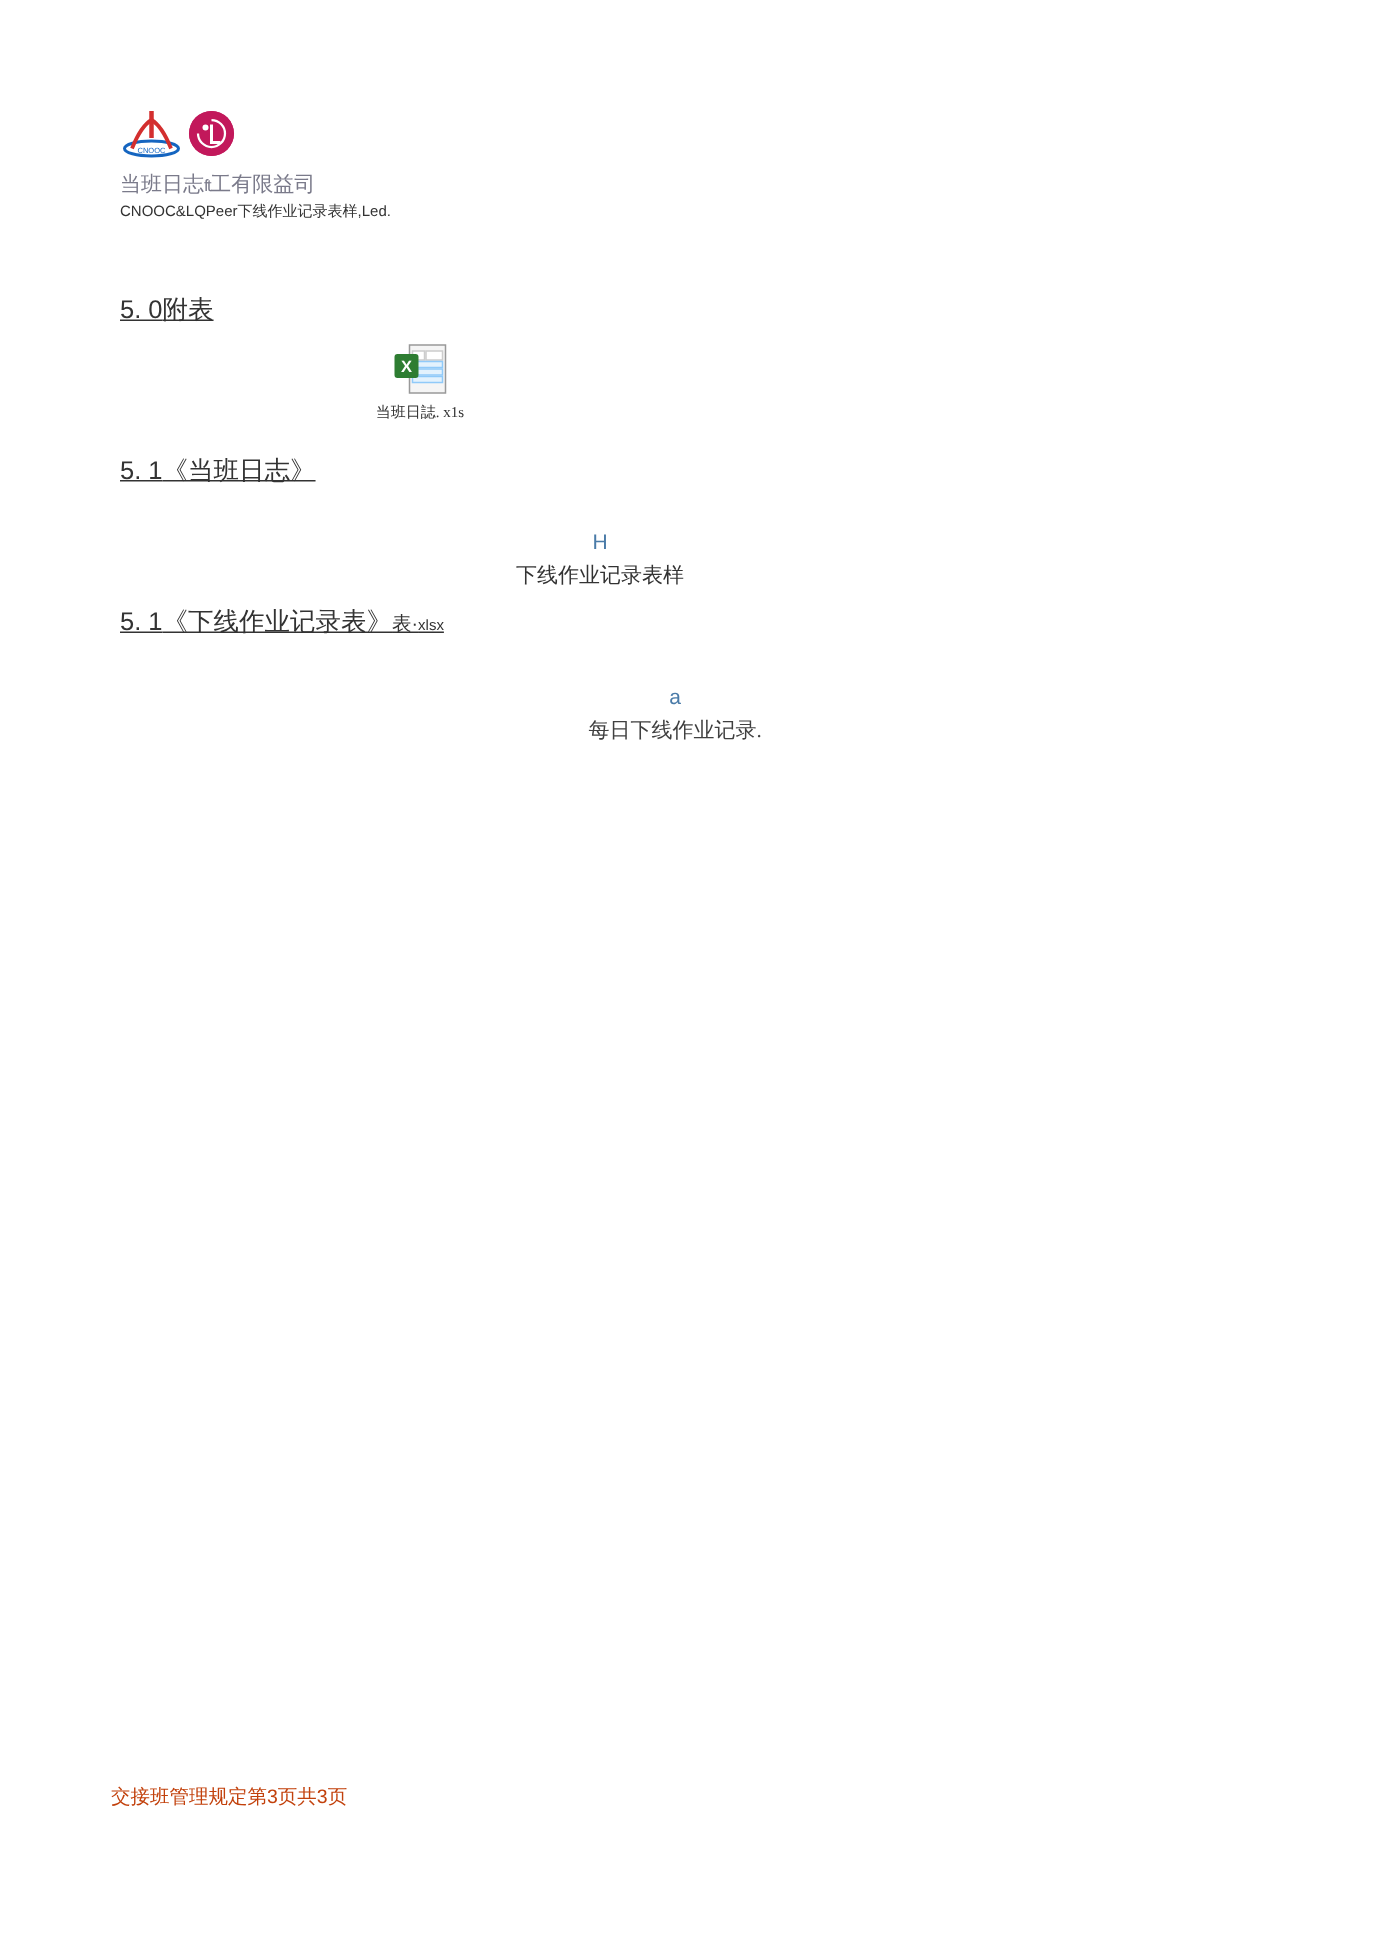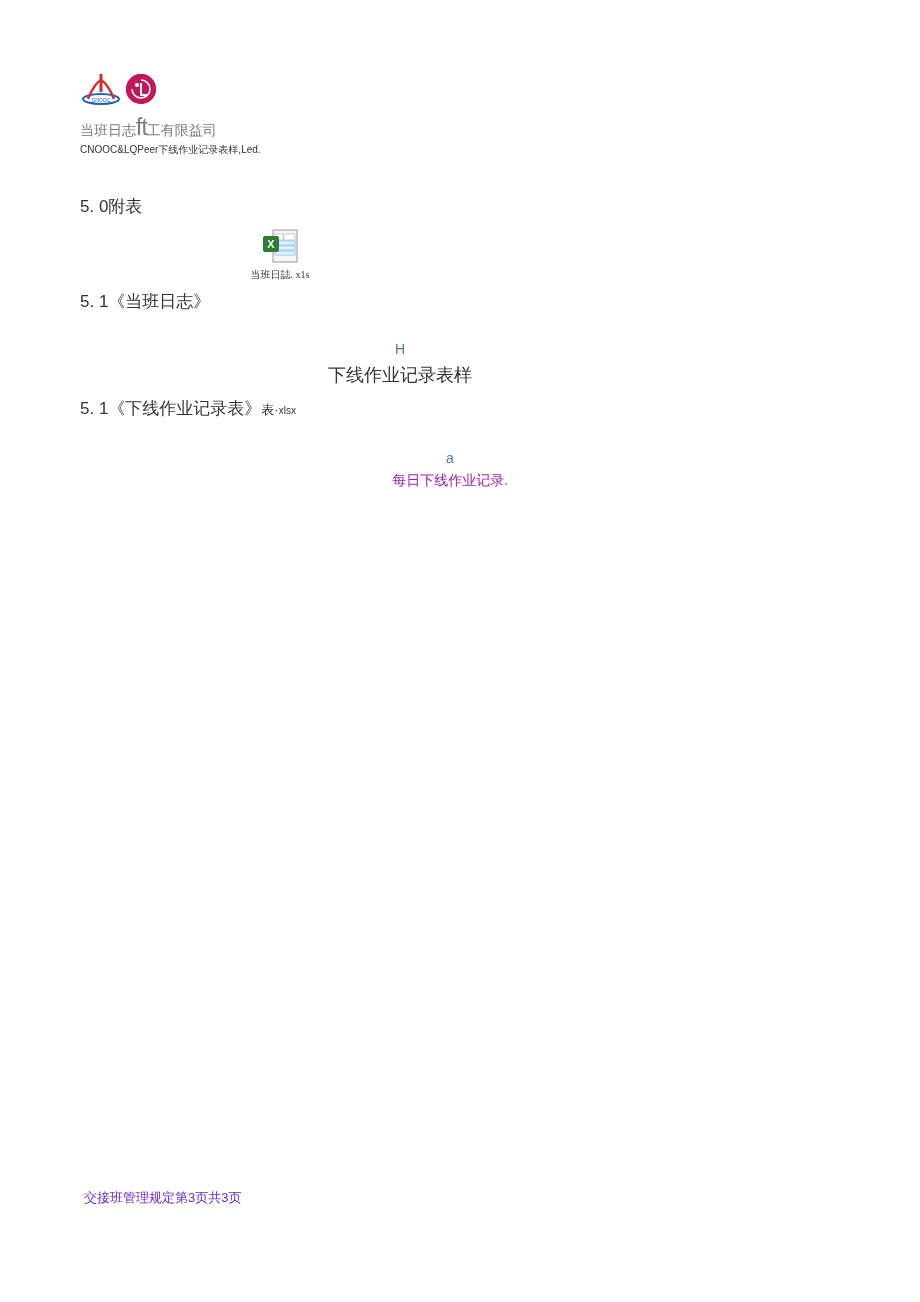--- a/index.html
+++ b/index.html
@@ -44,21 +44,21 @@
       font-weight: bold;
     }
     .company-cn {
       font-size: 14px;
       color: #7a7a8a;
       letter-spacing: 0px;
       margin-top: 4px;
     }
     .company-cn .ft {
       font-family: Arial, sans-serif;
-      font-size: 23px;
+      font-size: 11px;
       letter-spacing: -1px;
     }
     .company-en {
       font-size: 10px;
       color: #333;
       margin-top: 2px;
     }
     .company-en b {
       font-weight: normal;
     }
@@ -66,20 +66,21 @@
       position: absolute;
       top: 195px;
       left: 80px;
       width: 760px;
     }
     .section-heading {
       font-size: 17px;
       color: #333;
       font-family: Arial, "SimSun", sans-serif;
       margin-bottom: 0;
+      text-decoration: underline;
     }
     .section-heading .num {
       font-family: Arial, sans-serif;
     }
     .attachment-block {
       margin-top: 10px;
       margin-bottom: 8px;
     }
     .excel-icon {
       width: 38px;
@@ -90,33 +91,33 @@
     .attachment-center {
       text-align: center;
       width: 400px;
     }
     .attachment-label {
       font-size: 10px;
       color: #333;
       font-family: "SimSun", "宋体", serif;
     }
     .row-51 {
-      margin-top: 8px;
+      margin-top: 20px;
     }
     .row-52-letter {
       text-align: center;
       font-size: 14px;
       color: #4a7ba8;
       font-family: Arial, sans-serif;
       margin-top: 28px;
       width: 640px;
     }
     .row-52-sub {
       text-align: center;
-      font-size: 18px;
+      font-size: 14px;
       color: #333;
       margin-top: 6px;
       width: 640px;
       font-family: "SimSun", "宋体", serif;
     }
     .row-52 {
       margin-top: 10px;
       font-size: 17px;
       font-family: Arial, "SimSun", sans-serif;
     }
@@ -132,41 +133,41 @@
       text-align: center;
       font-size: 14px;
       color: #4a7ba8;
       font-family: Arial, sans-serif;
       margin-top: 30px;
       width: 740px;
     }
     .row-53-sub {
       text-align: center;
       font-size: 14px;
-      color: #a21caf;
+      color: #404040;
       margin-top: 6px;
       width: 740px;
       font-family: "SimSun", "宋体", serif;
     }
     .row-53 {
       margin-top: 10px;
       font-size: 17px;
       font-family: Arial, "SimSun", sans-serif;
     }
     .row-53 .ext {
       font-size: 10px;
       color: #333;
       font-family: Arial, sans-serif;
     }
     .footer {
       position: absolute;
       bottom: 95px;
-      left: 84px;
+      left: 74px;
       font-size: 13px;
-      color: #6d28d9;
+      color: #c2410c;
     }
   </style>
 </head>
 <body>
 
 <div class="header">
   <div class="logos">
     <div class="logo-cnooc">
       <svg viewBox="0 0 42 34" width="42" height="34">
         <ellipse cx="21" cy="27" rx="18" ry="5" fill="none" stroke="#1565c0" stroke-width="2"></ellipse>

